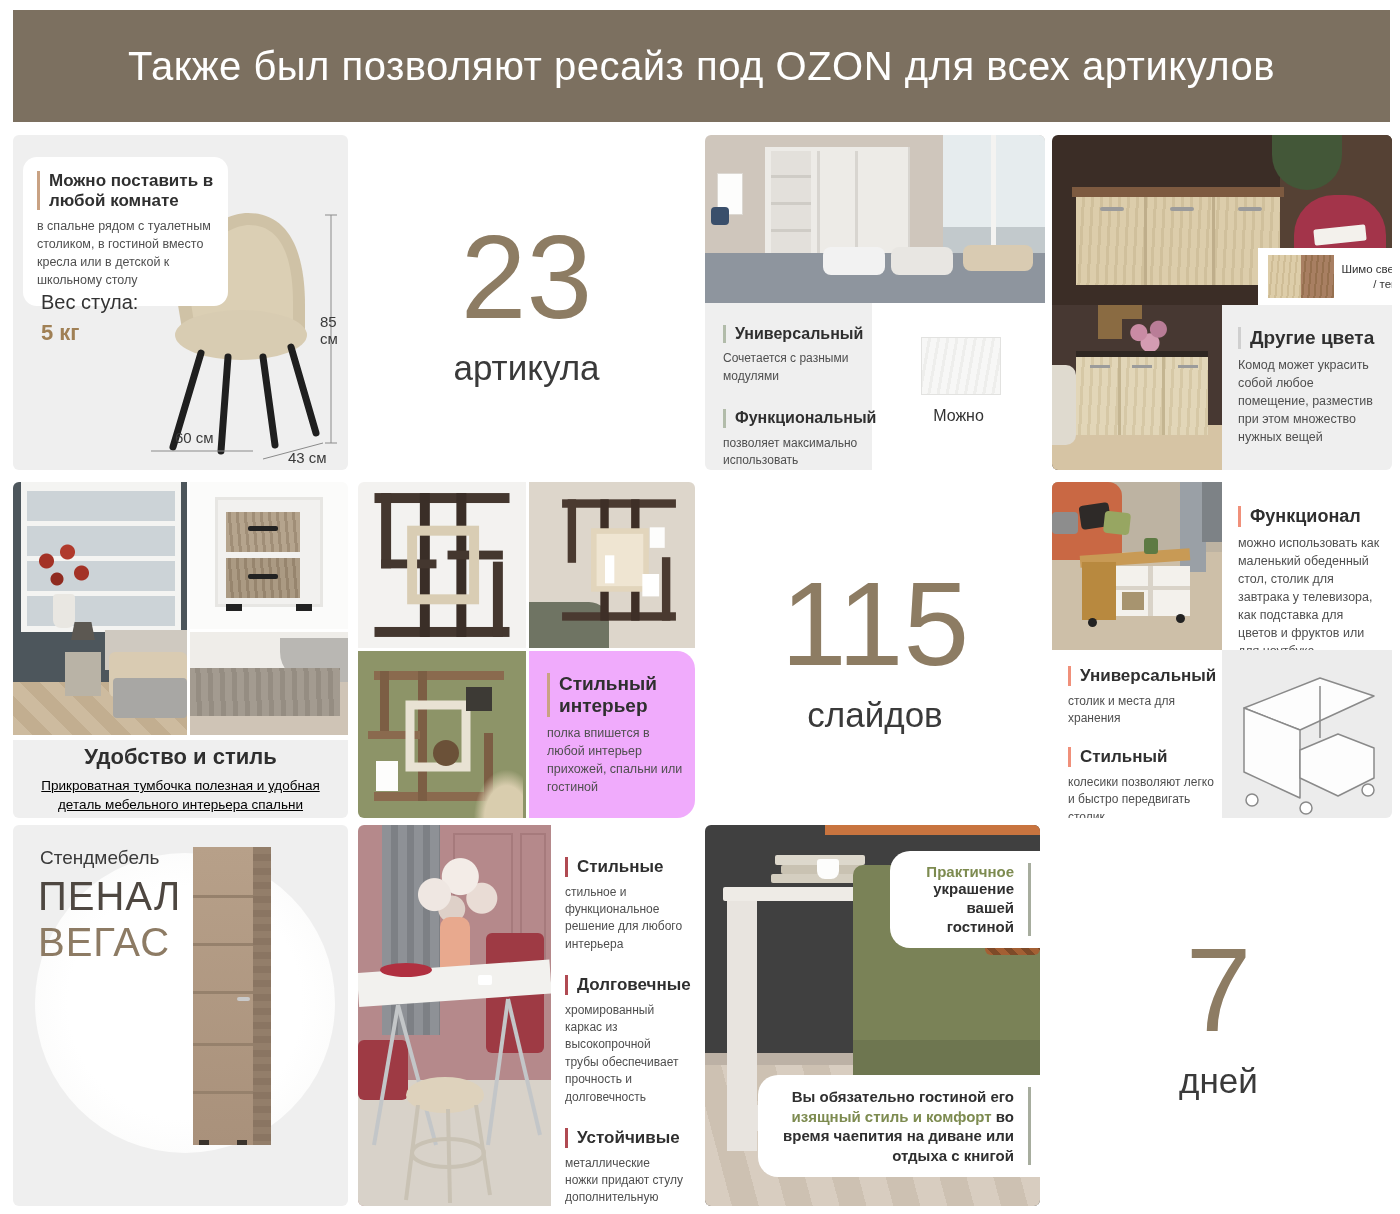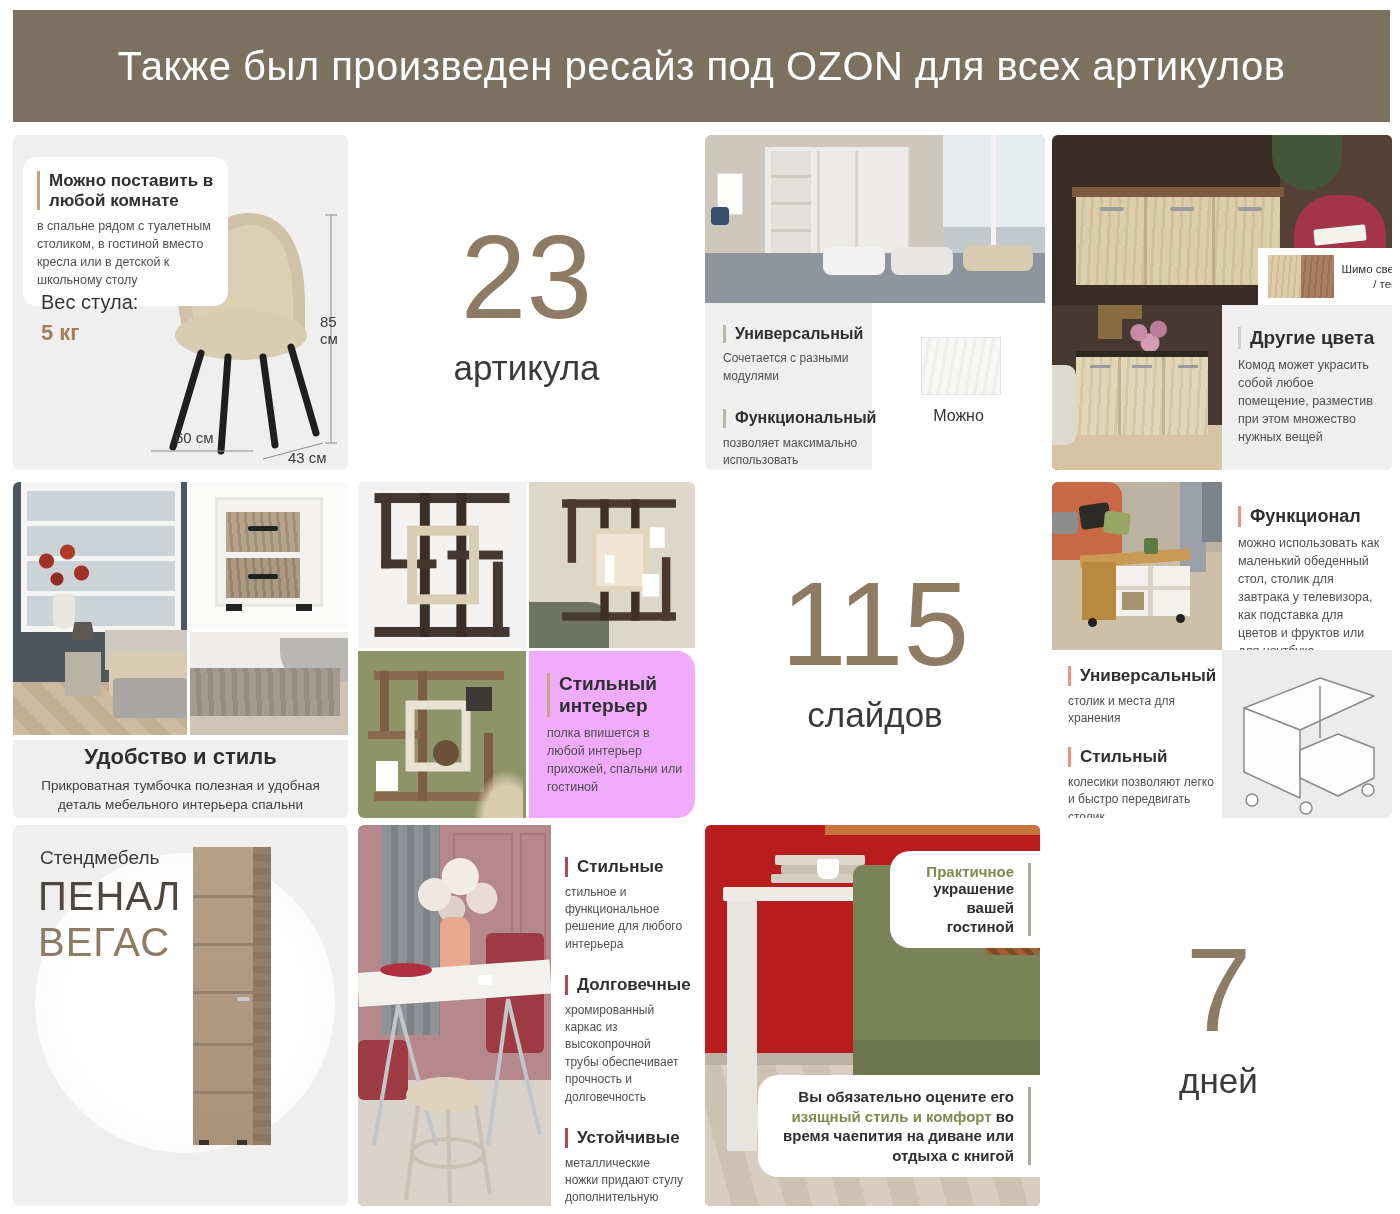--- a/index.html
+++ b/index.html
@@ -58,21 +58,21 @@
   .shimo-light { flex:1; background:repeating-linear-gradient(95deg,#ddcda9 0 4px,#cfbd96 4px 6px); }
   .shimo-dark  { flex:1; background:repeating-linear-gradient(95deg,#a87f62 0 4px,#96704f 4px 6px); }
   .shimo-lbl { flex:1; text-align:right; font-size:11.5px; color:#333; padding:0 8px 0 4px; line-height:1.3; }
   .dresser-text { position:absolute; left:170px; top:170px; width:170px; height:165px;
                   background:#efefef; padding:22px 12px 0 16px; }
 
   
   .night-caption { position:absolute; left:0; top:258px; width:335px; height:78px; background:#efefef;
                    display:flex; flex-direction:column; align-items:center; justify-content:center; text-align:center; }
   .night-caption h3 { font-size:22px; font-weight:700; color:#2f2f2f; }
-  .night-caption p { font-size:13.5px; color:#404040; margin-top:7px; width:300px; line-height:1.35; }
+  .night-caption p { font-size:13.5px; color:#000000; margin-top:7px; width:300px; line-height:1.35;text-decoration:underline; }
 
   
   .shelf-panel { position:absolute; left:171px; top:169px; width:166px; height:167px; background:#f0abfc;
                  border-radius:0 18px 18px 0; padding:22px 12px 0 18px; }
 
   
   .ct-f1 { position:absolute; left:186px; top:24px; width:146px; }
   .ct-f2 { position:absolute; left:16px; top:184px; width:152px; }
   .ct-draw { position:absolute; left:170px; top:168px; width:170px; height:168px; background:#ececec; }
 
@@ -112,21 +112,21 @@
   
   .abs { position:absolute; }
   svg text { font-family:"Liberation Sans","DejaVu Sans",sans-serif; }
 </style>
 </head>
 <body>
 
 <div class="page">
 
   <div class="header">
-    <h1>Также был произведен ресайз под OZON для всех артикулов</h1>
+    <h1>Также был позволяют ресайз под OZON для всех артикулов</h1>
   </div>
 
   <div class="card" style="left:13px; top:135px; width:335px; height:335px;">
     <svg class="abs" style="left:110px; top:40px;" width="225" height="290" viewBox="0 0 225 290">
       <path d="M55,130 C55,55 105,38 125,38 C165,38 182,75 182,130 L182,165 L60,160 Z" fill="#cfc2a6"></path>
       <path d="M68,128 C68,68 110,50 126,50 C158,50 170,82 170,128 L170,158 L72,154 Z" fill="#dbcfb4"></path>
       <ellipse cx="118" cy="160" rx="66" ry="25" fill="#d8ccb2"></ellipse>
       <line x1="78" y1="178" x2="50" y2="272" stroke="#1f1f1f" stroke-width="7" stroke-linecap="round"></line>
       <line x1="105" y1="182" x2="98" y2="276" stroke="#1f1f1f" stroke-width="7" stroke-linecap="round"></line>
       <line x1="140" y1="182" x2="152" y2="270" stroke="#1f1f1f" stroke-width="7" stroke-linecap="round"></line>
@@ -466,21 +466,21 @@
       <div class="feature">
         <div class="f-head">
           <span class="f-bar red"></span>
           <div class="f-title">Устойчивые</div>
         </div>
         <p class="f-body">металлические ножки придают стулу дополнительную надежность и практичность</p>
       </div>
     </div>
   </div>
 
-  <div class="card" style="left:705px; top:825px; width:335px; height:381px; background:#b91c1c;">
+  <div class="card" style="left:705px; top:825px; width:335px; height:381px; background:#404040;">
     <div class="photo" style="left:0; top:0; width:335px; height:381px;">
       <div class="abs" style="left:120px; top:0; width:215px; height:10px; background:#c8743f;"></div>
       <div class="abs" style="left:0; top:228px; width:335px; height:14px; background:#bcb1a5;"></div>
       <div class="abs" style="left:0; top:240px; width:335px; height:141px; background:repeating-linear-gradient(75deg,#d8cdc0 0 26px,#cdc1b2 26px 52px);"></div>
       <div class="abs" style="left:18px; top:62px; width:185px; height:14px; background:#eeebe6; border-radius:2px;"></div>
       <div class="abs" style="left:22px; top:76px; width:30px; height:250px; background:#e8e4df;"></div>
       <div class="abs" style="left:150px; top:76px; width:30px; height:230px; background:#e3dfd9;"></div>
       <div class="abs" style="left:22px; top:280px; width:158px; height:26px; background:#e8e4df;"></div>
       <div class="abs" style="left:70px; top:30px; width:90px; height:10px; background:#ddd8cc; border-radius:2px;"></div>
       <div class="abs" style="left:76px; top:40px; width:96px; height:9px; background:#c9c2b2; border-radius:2px;"></div>
@@ -490,21 +490,21 @@
       <div class="abs" style="left:280px; top:70px; width:55px; height:60px; background:repeating-linear-gradient(45deg,#a35f33 0 6px,#7e4a28 6px 12px); border-radius:6px;"></div>
       <div class="abs" style="left:148px; top:215px; width:187px; height:120px; background:#6e7650;"></div>
     </div>
     <div class="callout callout-top">
       <span class="cbar"></span>
       <span class="hl">Практичное</span>
       <span class="rest">украшение вашей гостиной</span>
     </div>
     <div class="callout callout-bottom">
       <span class="cbar"></span>
-      <span>Вы обязательно оцените его </span><span class="hl">изящный стиль и комфорт</span><span> во время чаепития на диване или отдыха с книгой</span>
+      <span>Вы обязательно гостиной его </span><span class="hl">изящный стиль и комфорт</span><span> во время чаепития на диване или отдыха с книгой</span>
     </div>
   </div>
 
   <div class="stat" style="left:1045px; top:825px; width:347px; height:381px;">
     <div class="num">7</div>
     <div class="lbl">дней</div>
   </div>
 
 </div>
 

